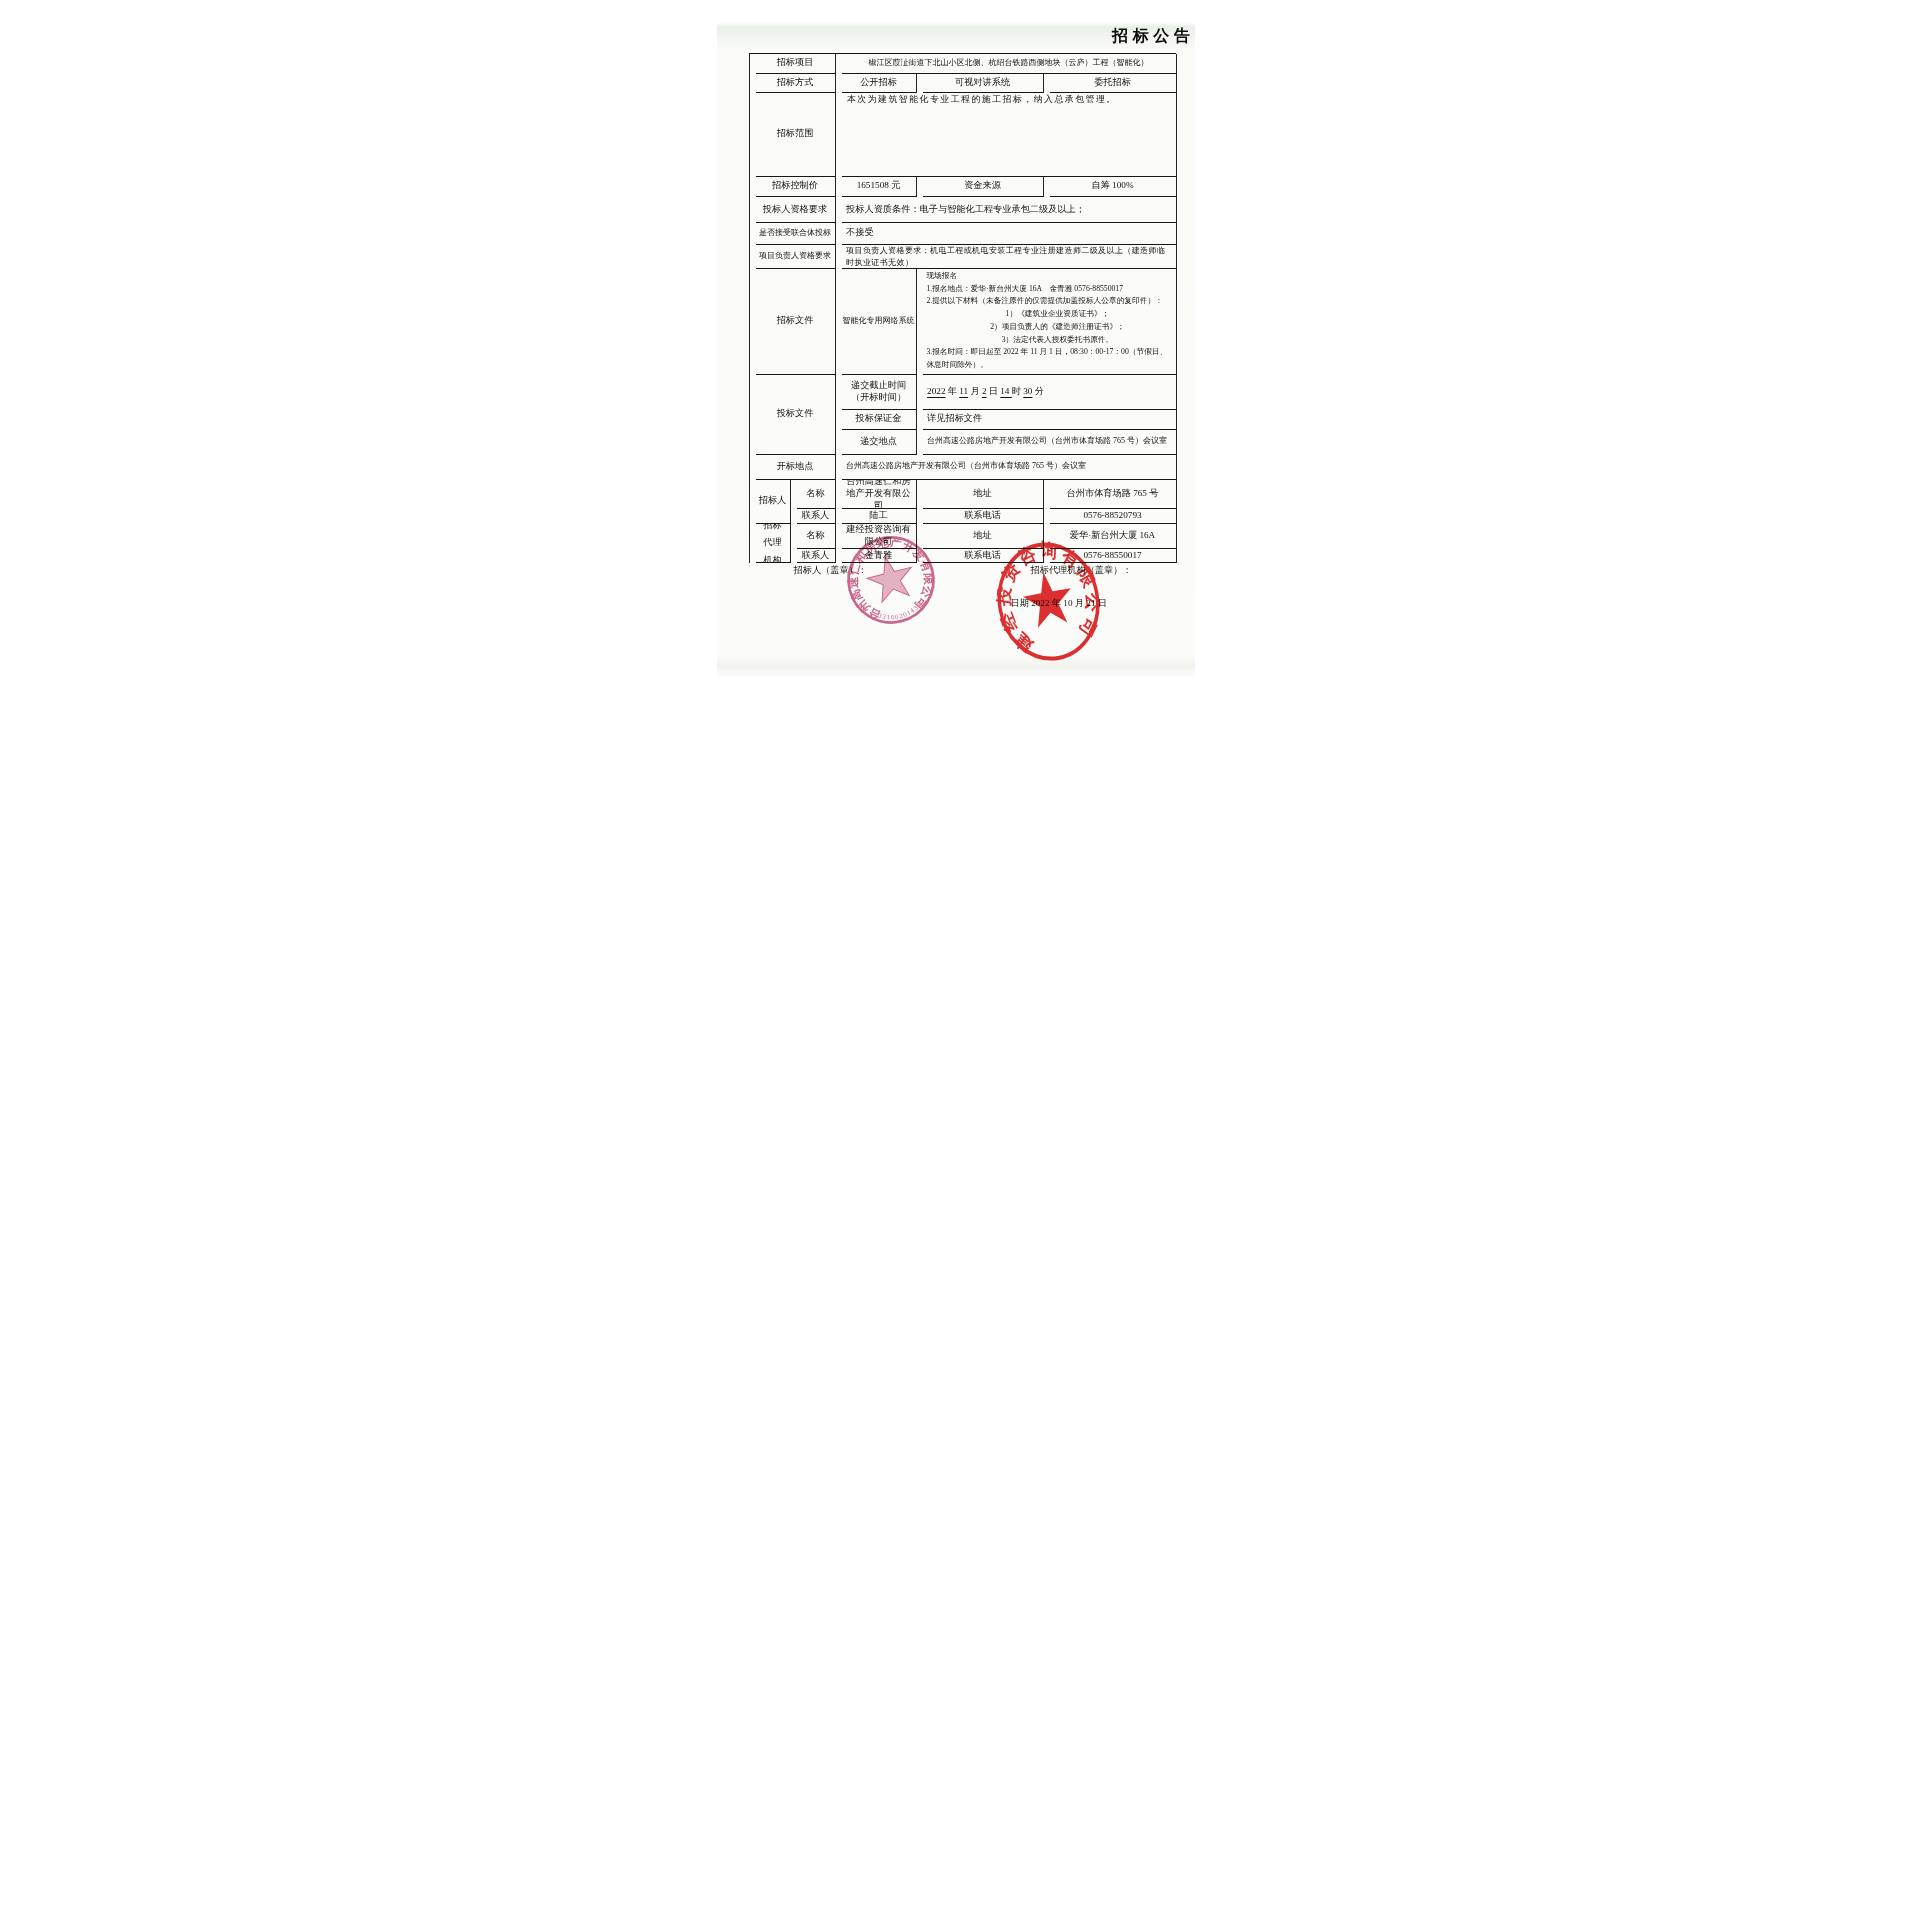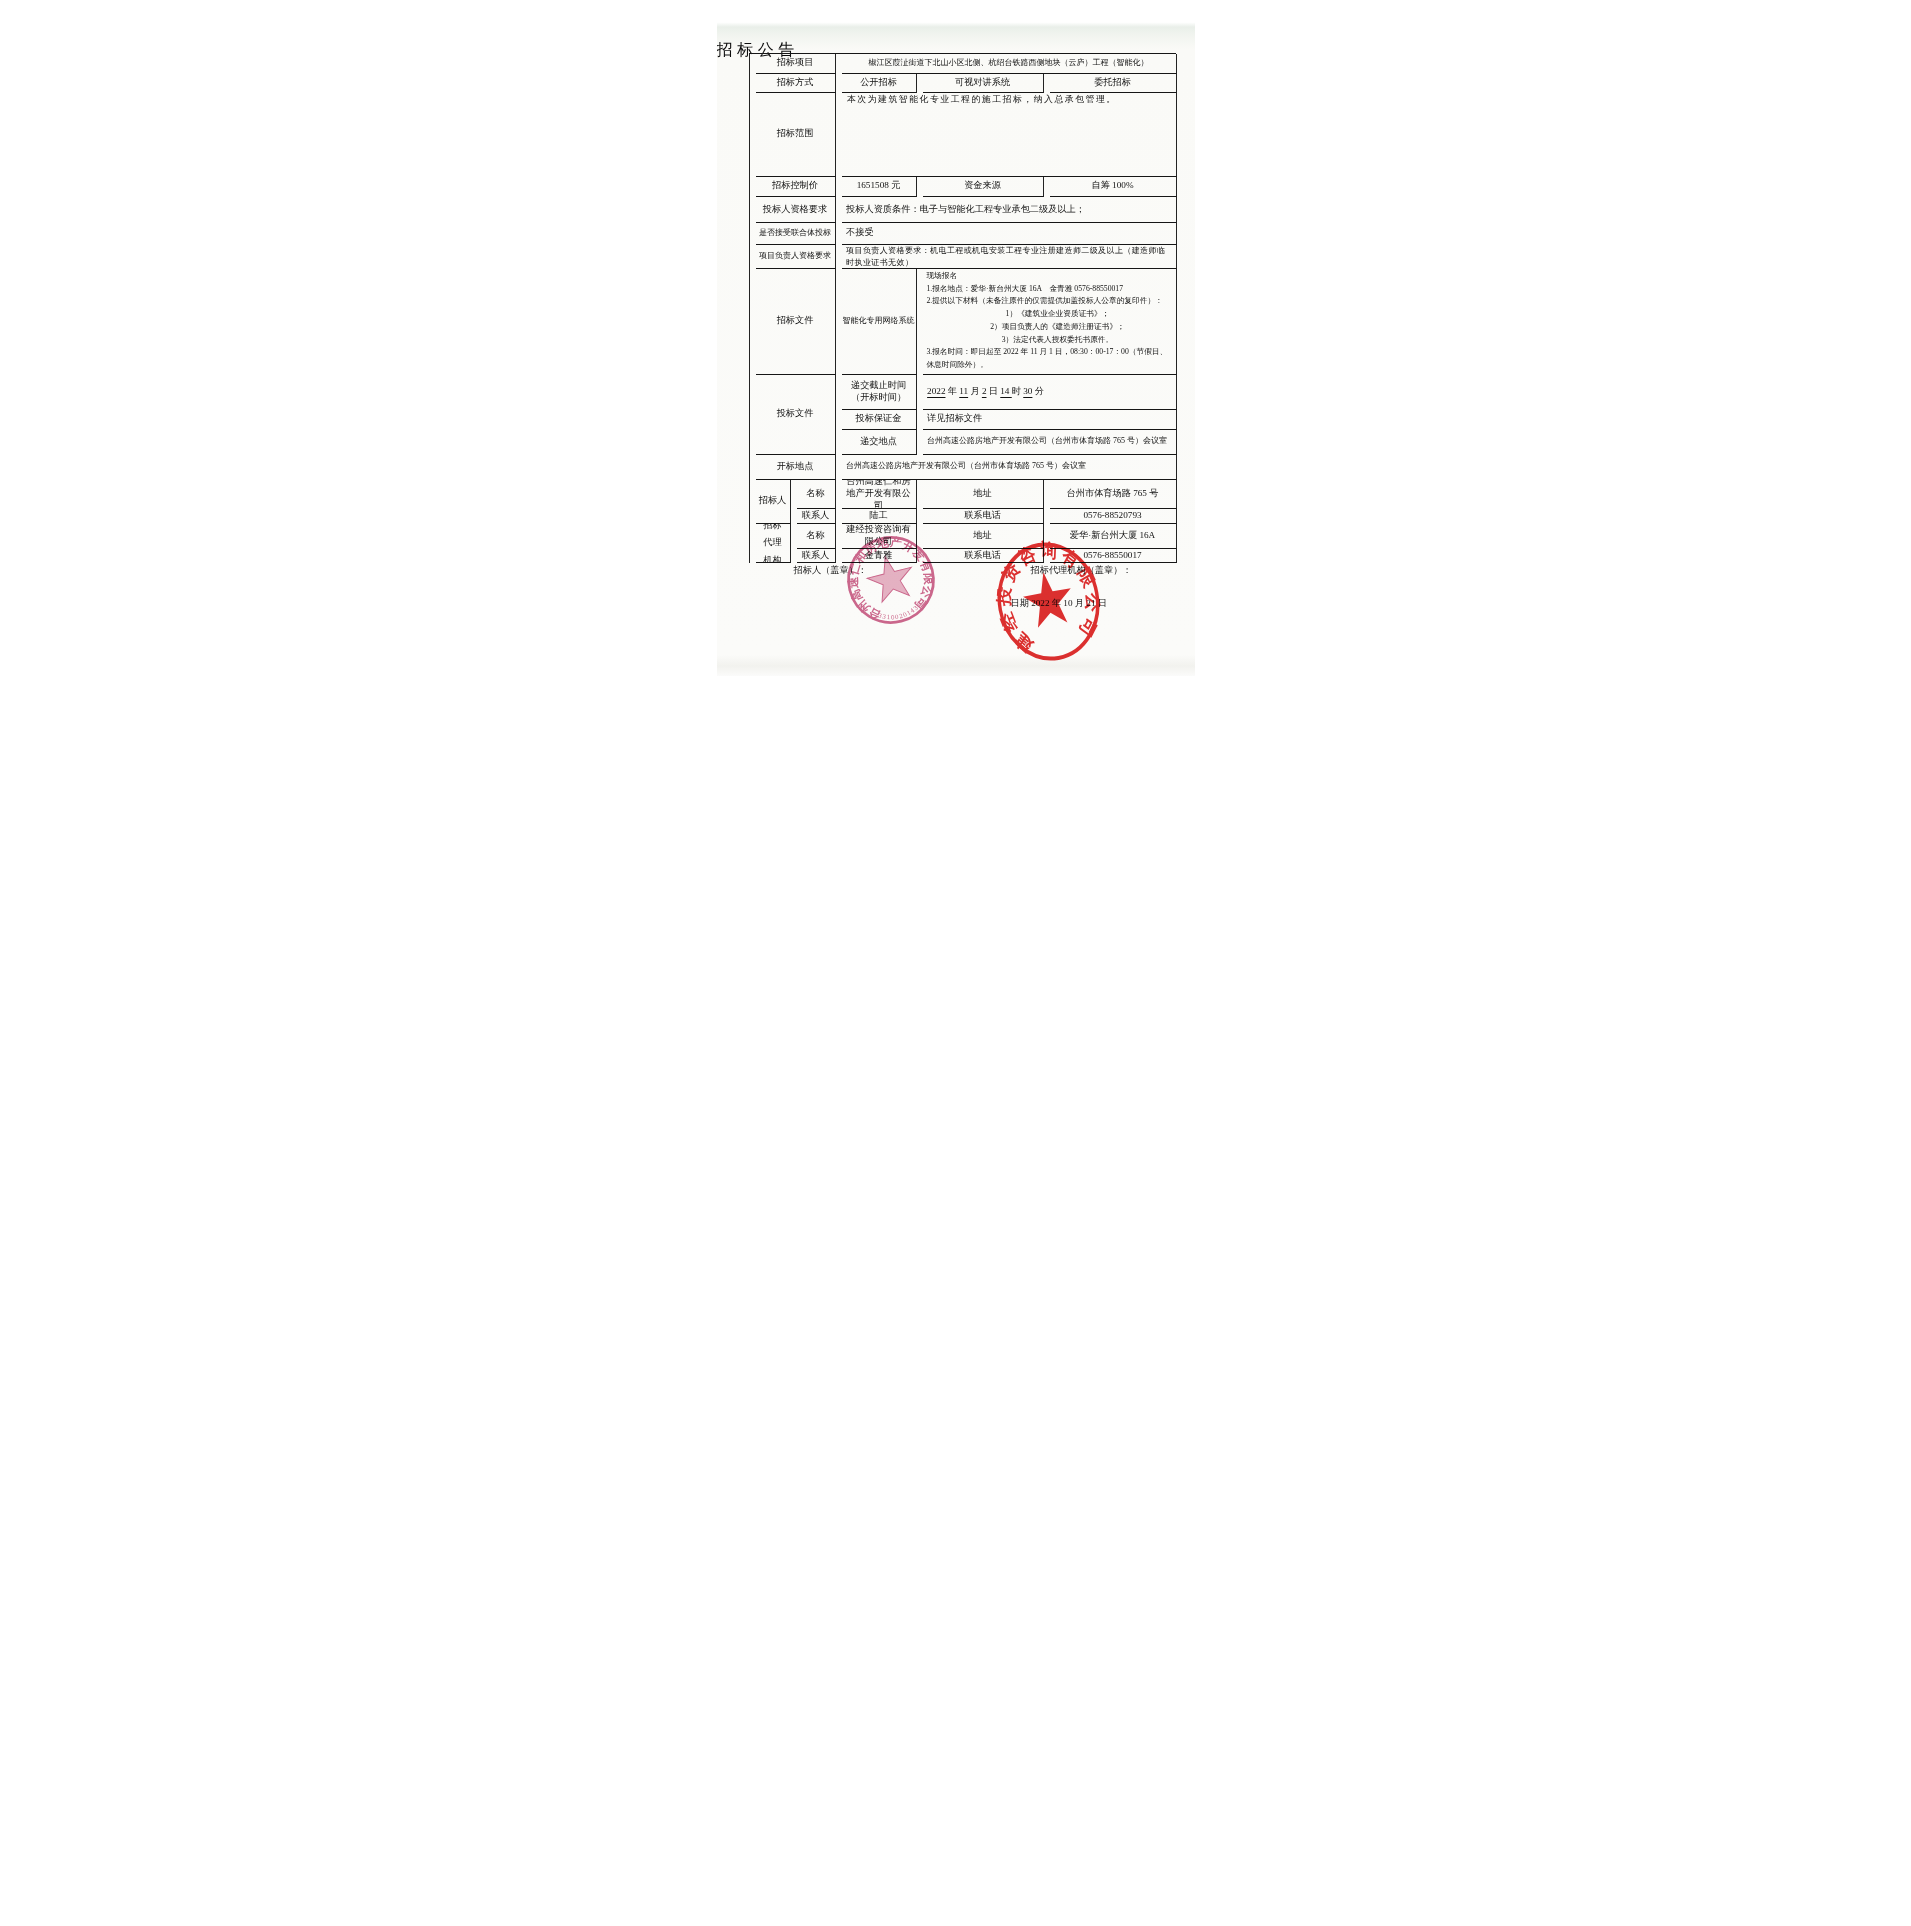--- a/index.html
+++ b/index.html
@@ -11,22 +11,22 @@
     color:#111;
     background:
       linear-gradient(180deg,
         #ffffff 0px,#ffffff 22.3px,
         #e9efe9 27px,#f1f4ef 35px,
         #fafaf7 49px,#fbfbf9 655px,
         #f2f2ee 666px,#fbfbfa 676px);
     overflow:hidden;
   }
   .title{
-    position:absolute;top:40px;left:0;width:100%;
-    text-align:left;font-size:16px;font-weight:normal;
+    position:absolute;top:26px;left:0;width:100%;
+    text-align:right;font-size:16px;font-weight:bold;
     letter-spacing:4.6px;color:#0e0e0e;
   }
   
   .tbl{
     position:absolute;left:32px;top:53px;width:427px;
     display:grid;
     grid-template-columns:41px 45px 81px 127px 133px;
     grid-template-rows:19.6px 19px 84px 20.4px 26px 21.6px 24px 106px 35px 20px 25px 25px 29px 15.4px 25.4px 14px;
     border-top:1.2px solid #161616;
     border-left:0.8px solid #232323;

